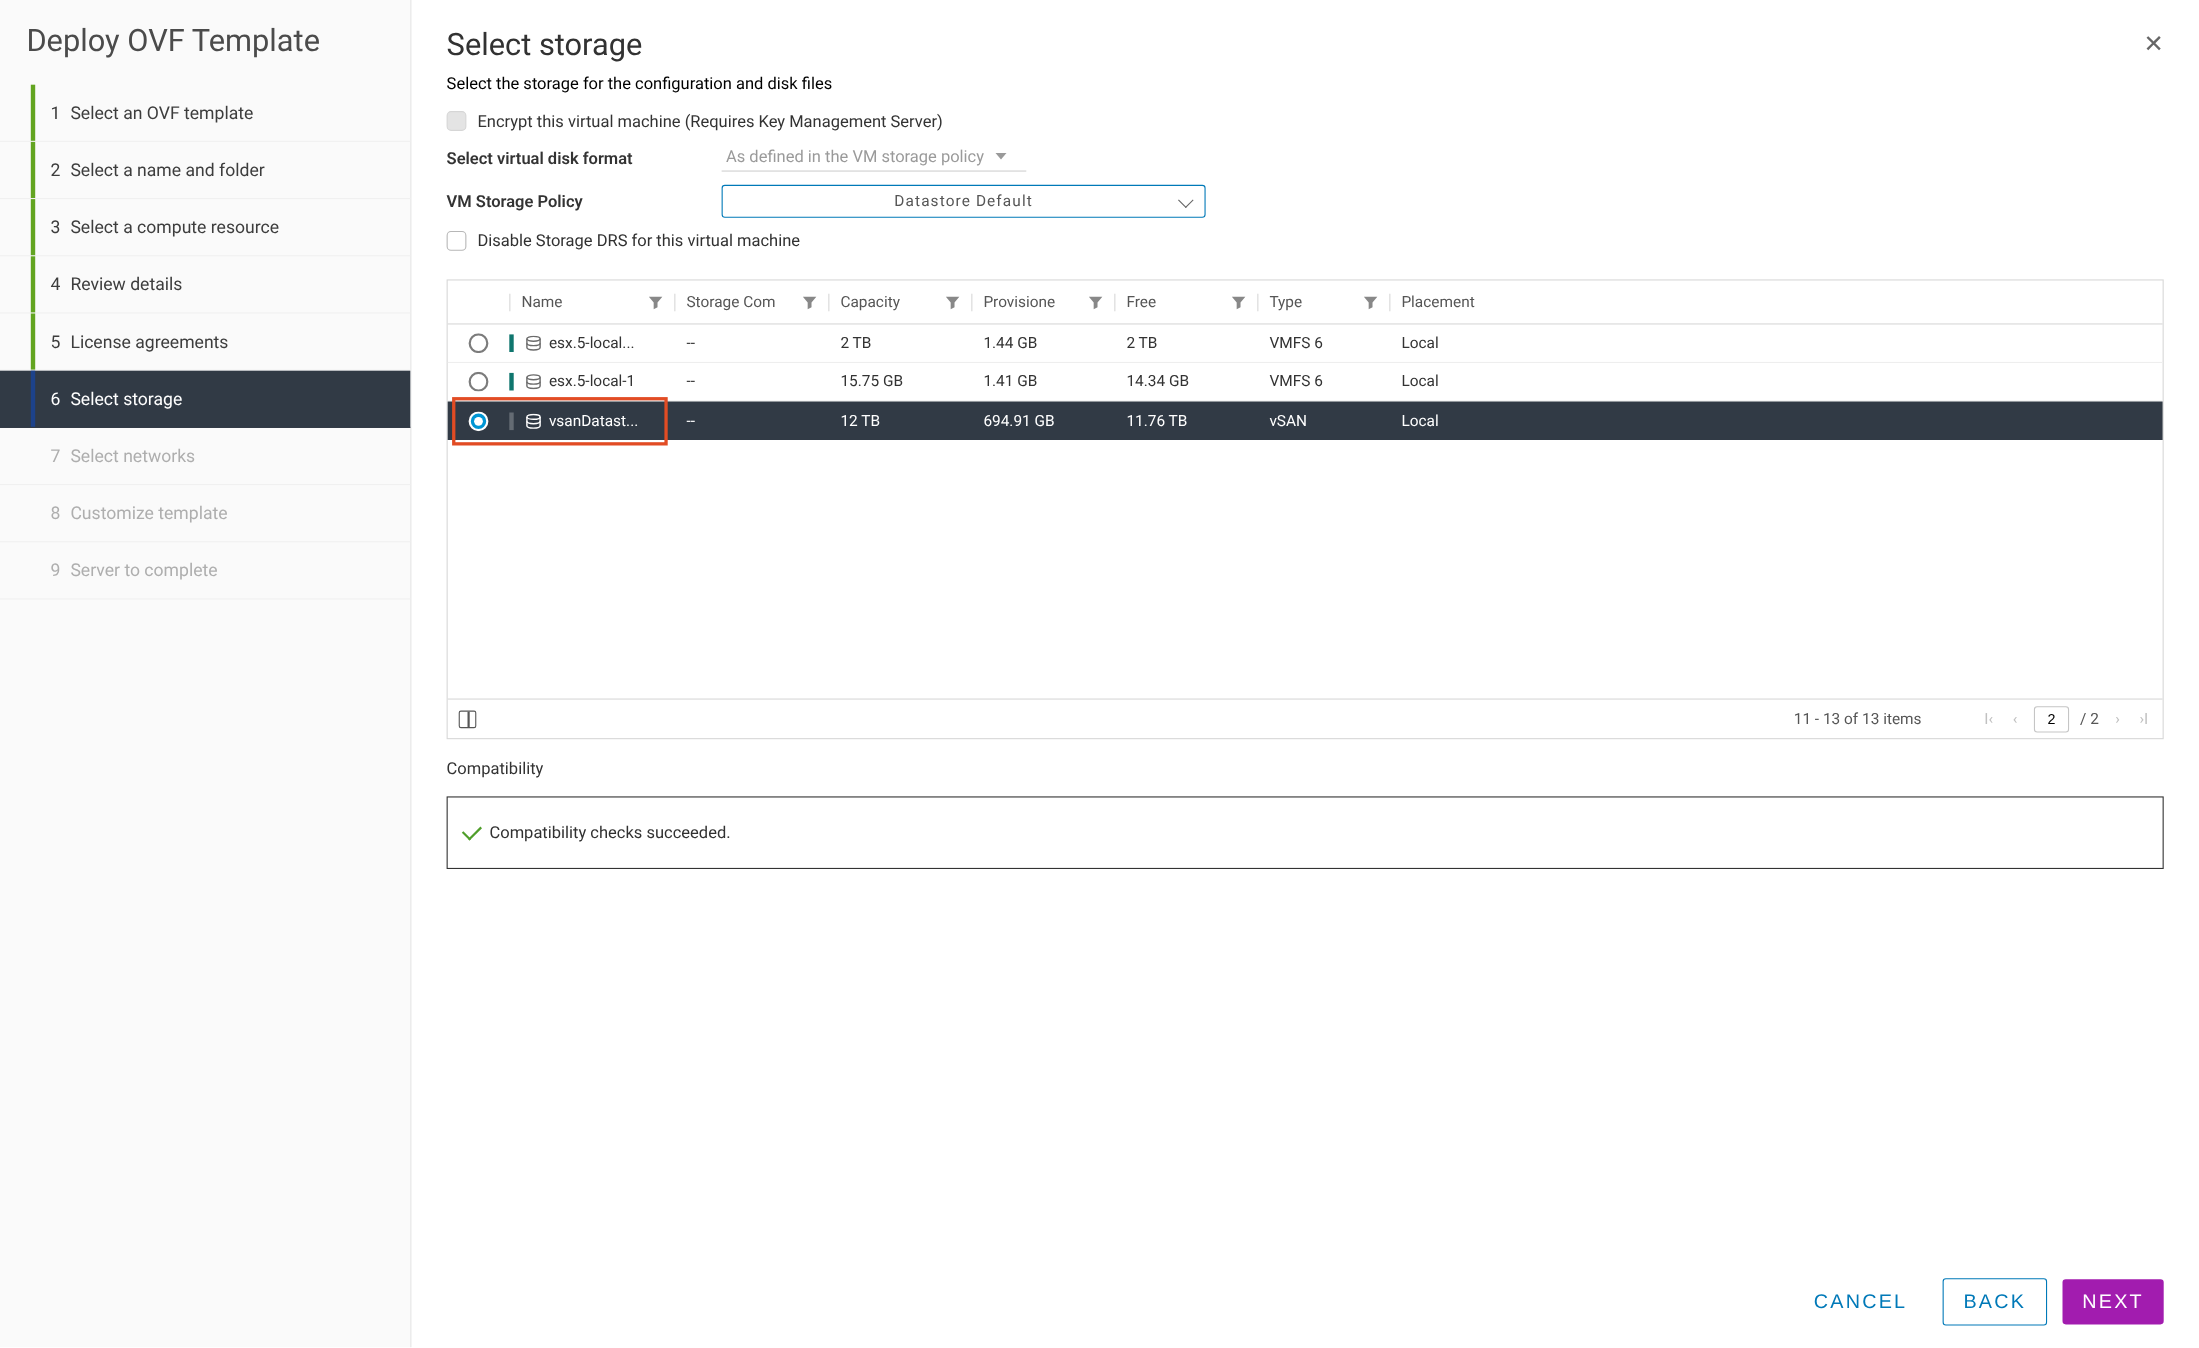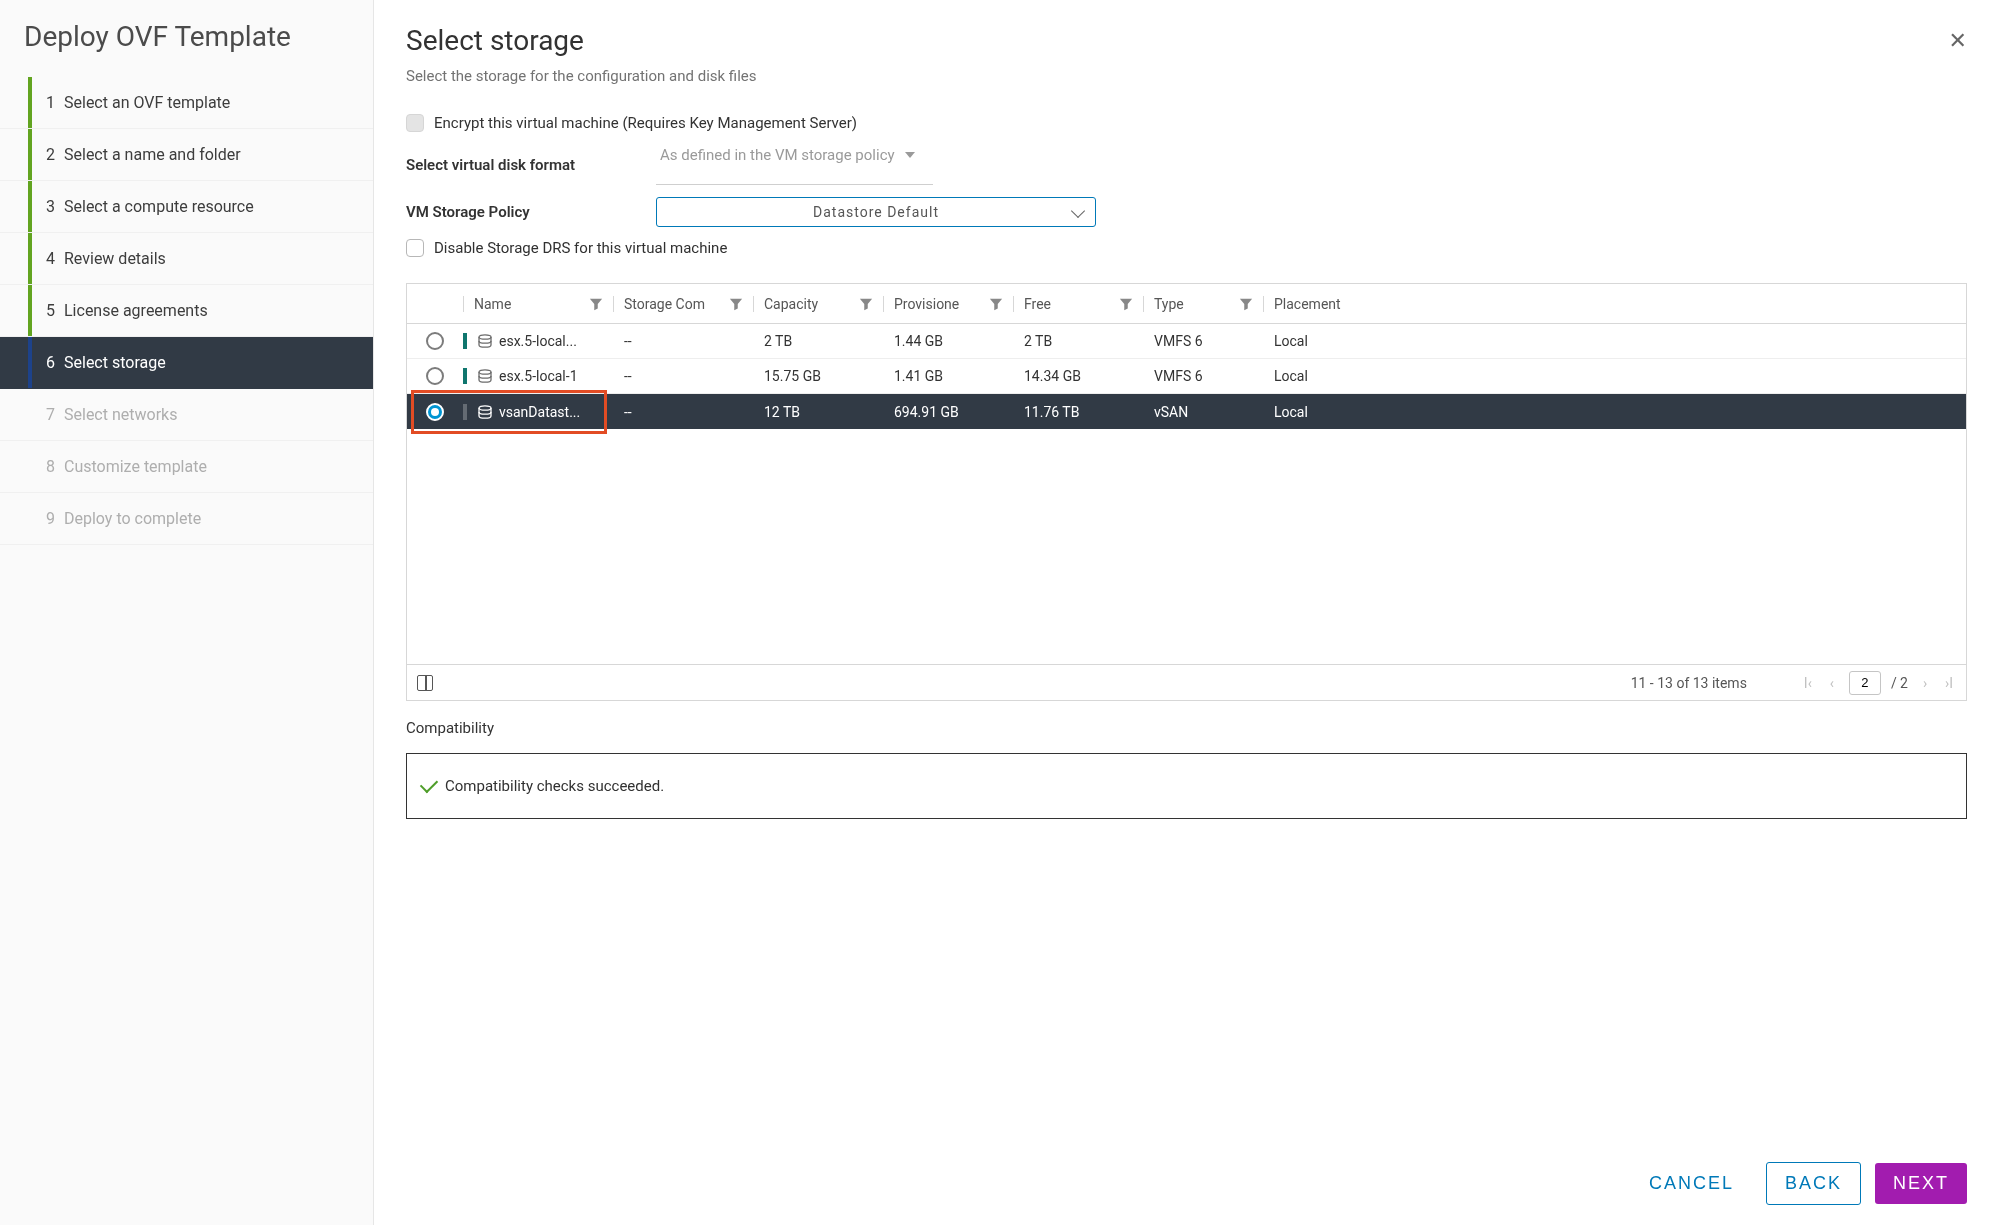--- a/index.html
+++ b/index.html
@@ -79,21 +79,21 @@
     font-size: 28px;
     font-weight: 400;
     color: #323232;
   }
   .close-x {
     font-size: 22px;
     color: #666;
     cursor: pointer;
     line-height: 1;
   }
-  .subtitle { font-size: 15px; color: #737373; margin-bottom: 23px; }
+  .subtitle { font-size: 15px; color: #000000; margin-bottom: 10px; }
 
   .form-row {
     display: flex;
     align-items: center;
     margin: 6px 0;
     font-size: 15px;
   }
   .form-row.label-row .fl { flex: 0 0 250px; font-weight: 600; color: #333; }
   .form-row .fl { flex: 0 0 250px; }
 
@@ -105,21 +105,21 @@
     margin-right: 10px;
     vertical-align: middle;
     background: #fff;
   }
   .chk.disabled { background: #e4e4e4; border-color: #d6d6d6; }
   .disabled-text { color: #333; }
 
   .disk-format {
     color: #9a9a9a;
     border-bottom: 1px solid #cfcfcf;
-    padding: 2px 18px 20px 4px;
+    padding: 2px 18px 4px 4px;
     display: inline-flex;
     align-items: center;
     gap: 6px;
   }
   .caret-down {
     width: 0; height: 0;
     border-left: 5px solid transparent;
     border-right: 5px solid transparent;
     border-top: 6px solid #9a9a9a;
     margin-left: 4px;
@@ -358,21 +358,21 @@
       <li class="step disabled">
         <span class="step-num">7</span>
         <span class="step-label">Select networks</span>
       </li>
       <li class="step disabled">
         <span class="step-num">8</span>
         <span class="step-label">Customize template</span>
       </li>
       <li class="step disabled">
         <span class="step-num">9</span>
-        <span class="step-label">Deploy to complete</span>
+        <span class="step-label">Server to complete</span>
       </li>
     </ul>
   </aside>
 
   <section class="main">
     <div class="main-header">
       <h1 class="main-title">Select storage</h1>
       <span class="close-x">✕</span>
     </div>
     <p class="subtitle">Select the storage for the configuration and disk files</p>

